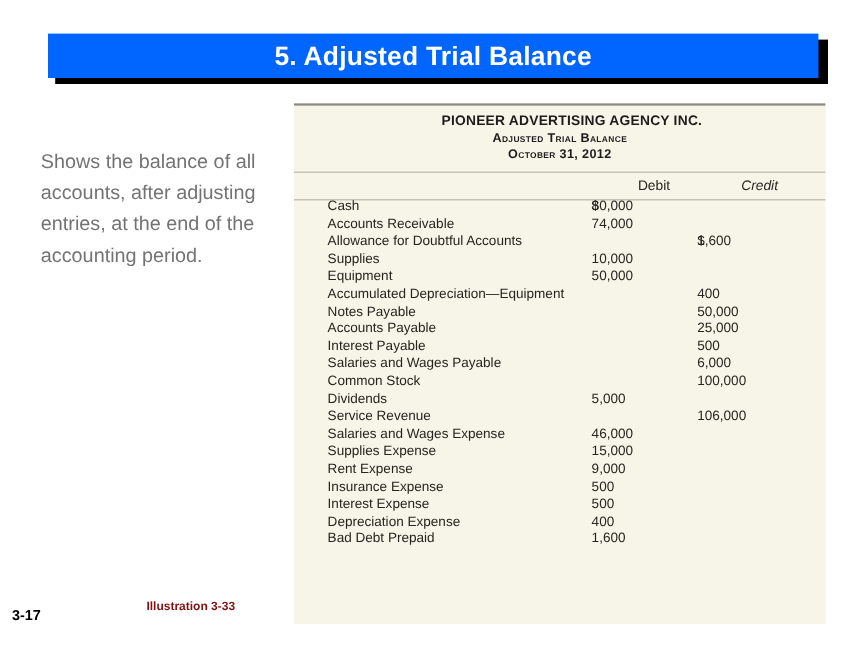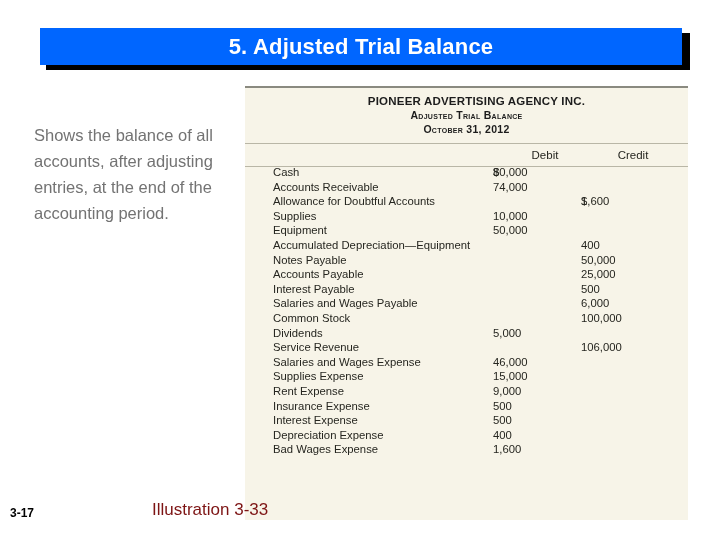--- a/index.html
+++ b/index.html
@@ -58,24 +58,24 @@
   #slide-number {
     position: absolute;
     left: 10px;
     top: 506px;
     font-size: 12px;
     font-weight: bold;
     color: #000000;
   }
   #illustration-caption {
     position: absolute;
-    left: 152px;
+    left: 122px;
     top: 500px;
-    font-size: 17px;
-    font-weight: normal;
+    font-size: 10px;
+    font-weight: bold;
     color: #7d1414;
   }
 
   
   #tb-panel {
     position: absolute;
     left: 245px;
     top: 86px;
     width: 443px;
     height: 434px;
@@ -136,20 +136,21 @@
     position: absolute;
     left: 260px;
     width: 80px;
     text-align: center;
   }
   #col-headings .credit-head {
     position: absolute;
     left: 348px;
     width: 80px;
     text-align: center;
+    font-style: italic;
   }
   #tb-panel .cols-rule {
     position: absolute;
     left: 0;
     top: 80px;
     width: 443px;
     height: 1px;
     background: #b9b6a6;
   }
 
@@ -294,21 +295,21 @@
       </div>
       <div class="tb-row">
         <span class="acct">Interest Expense</span>
         <span class="amt debit">500</span>
       </div>
       <div class="tb-row">
         <span class="acct">Depreciation Expense</span>
         <span class="amt debit">400</span>
       </div>
       <div class="tb-row">
-        <span class="acct">Bad Wages Expense</span>
+        <span class="acct">Bad Debt Prepaid</span>
         <span class="amt debit">1,600</span>
       </div>
     </div>
 
 </div>
 
 <div id="slide-number">3-17</div>
 <div id="illustration-caption">Illustration 3-33</div>
 
 </body></html>

